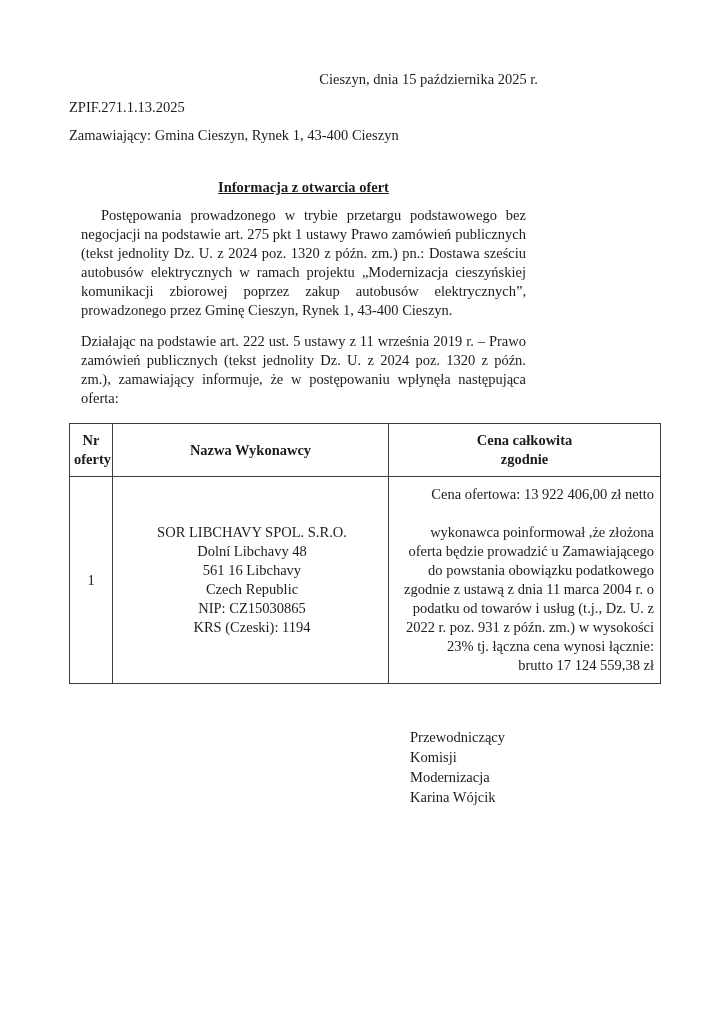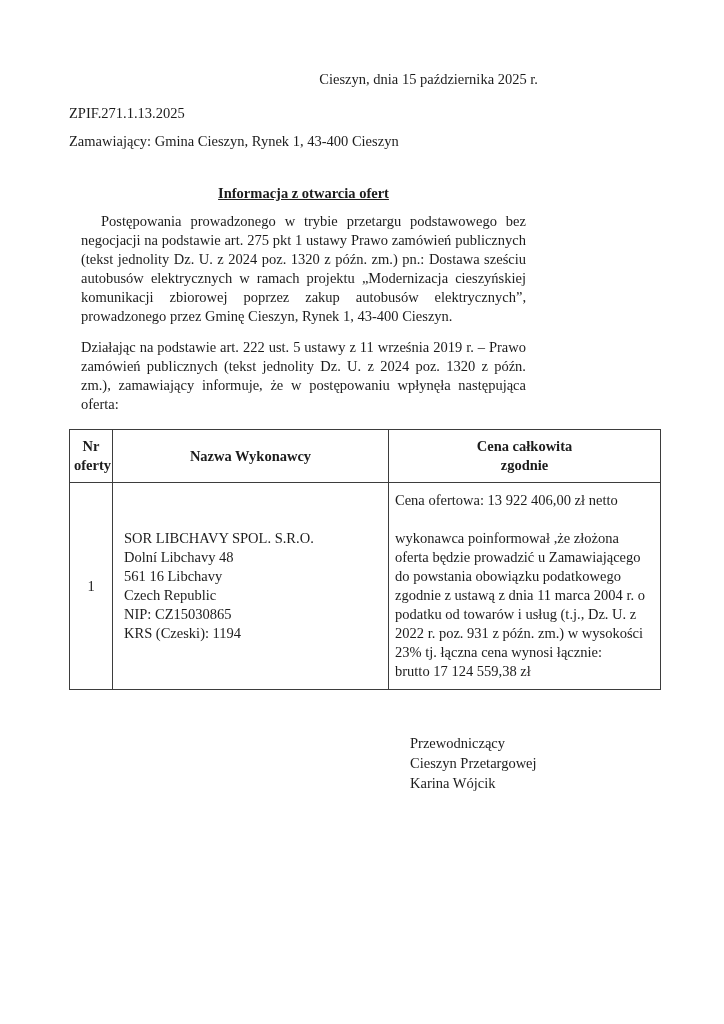--- a/index.html
+++ b/index.html
@@ -21,21 +21,21 @@
     height: 1024px;
     padding: 70px 62px 0 69px;
     background: #ffffff;
   }
   .b { font-weight: normal; }
   .date-line {
     text-align: right;
     line-height: 19px;
   }
   .ref-line {
-    margin-top: 15px;
+    margin-top: 9px;
     line-height: 19px;
   }
   .party-line {
     margin-top: 9px;
     line-height: 19px;
   }
   .title {
     margin: 33px 0 0 0;
     font-size: 14.5px;
     font-weight: bold;
@@ -69,27 +69,27 @@
     white-space: pre-line;
     line-height: 19px;
     height: 48px;
     padding: 2px 4px;
   }
   td.cell-nr {
     text-align: center;
     height: 204px;
   }
   td.cell-contractor {
-    text-align: left;
+    text-align: center;
     padding: 8px 8px 8px 11px;
     white-space: pre-line;
     line-height: 19px;
   }
   td.cell-price {
-    text-align: left;
+    text-align: right;
     padding: 2px 6px;
     line-height: 19px;
   }
   .price-note { margin-top: 19px; }
   .signature {
     margin-top: 43px;
     margin-left: 341px;
     line-height: 20px;
   }
 </style>
@@ -137,17 +137,17 @@
         <td class="cell-price">
           <div class="price-first"><span>Cena ofertowa: </span><span class="b">13 922 406,00 zł netto</span></div>
           <div class="price-note">wykonawca poinformował ,że złożona oferta będzie prowadzić u Zamawiającego do powstania obowiązku podatkowego zgodnie z ustawą z dnia 11 marca 2004 r. o podatku od towarów i usług (t.j., Dz. U. z 2022 r. poz. 931 z późn. zm.) w wysokości 23% tj. łączna cena wynosi łącznie:</div>
           <div class="b price-gross">brutto 17 124 559,38 zł</div>
         </td>
       </tr>
     </tbody>
   </table>
 
   <div class="signature">
-    <div>Przewodniczący Cieszyn Przetargowej</div>
+    <div>Przewodniczący Komisji Modernizacja</div>
     <div>Karina Wójcik</div>
   </div>
 
 </div>
 
 </body></html>

